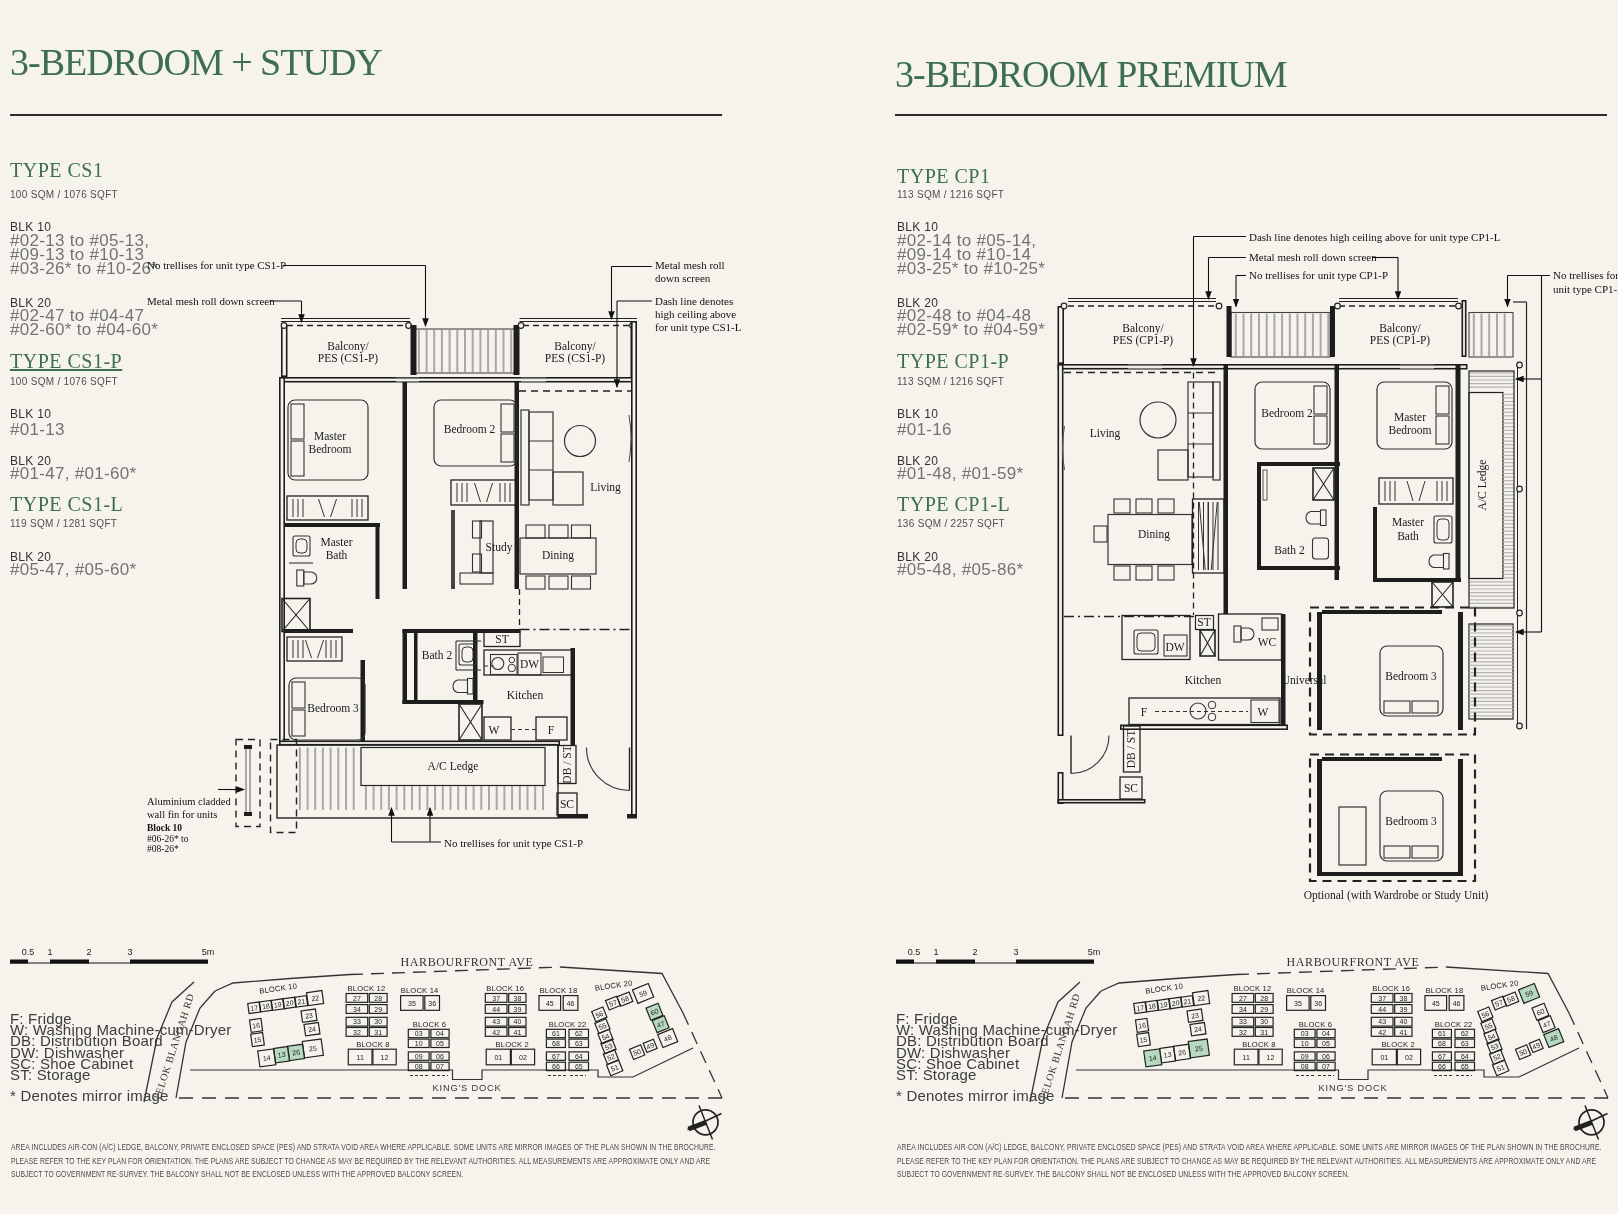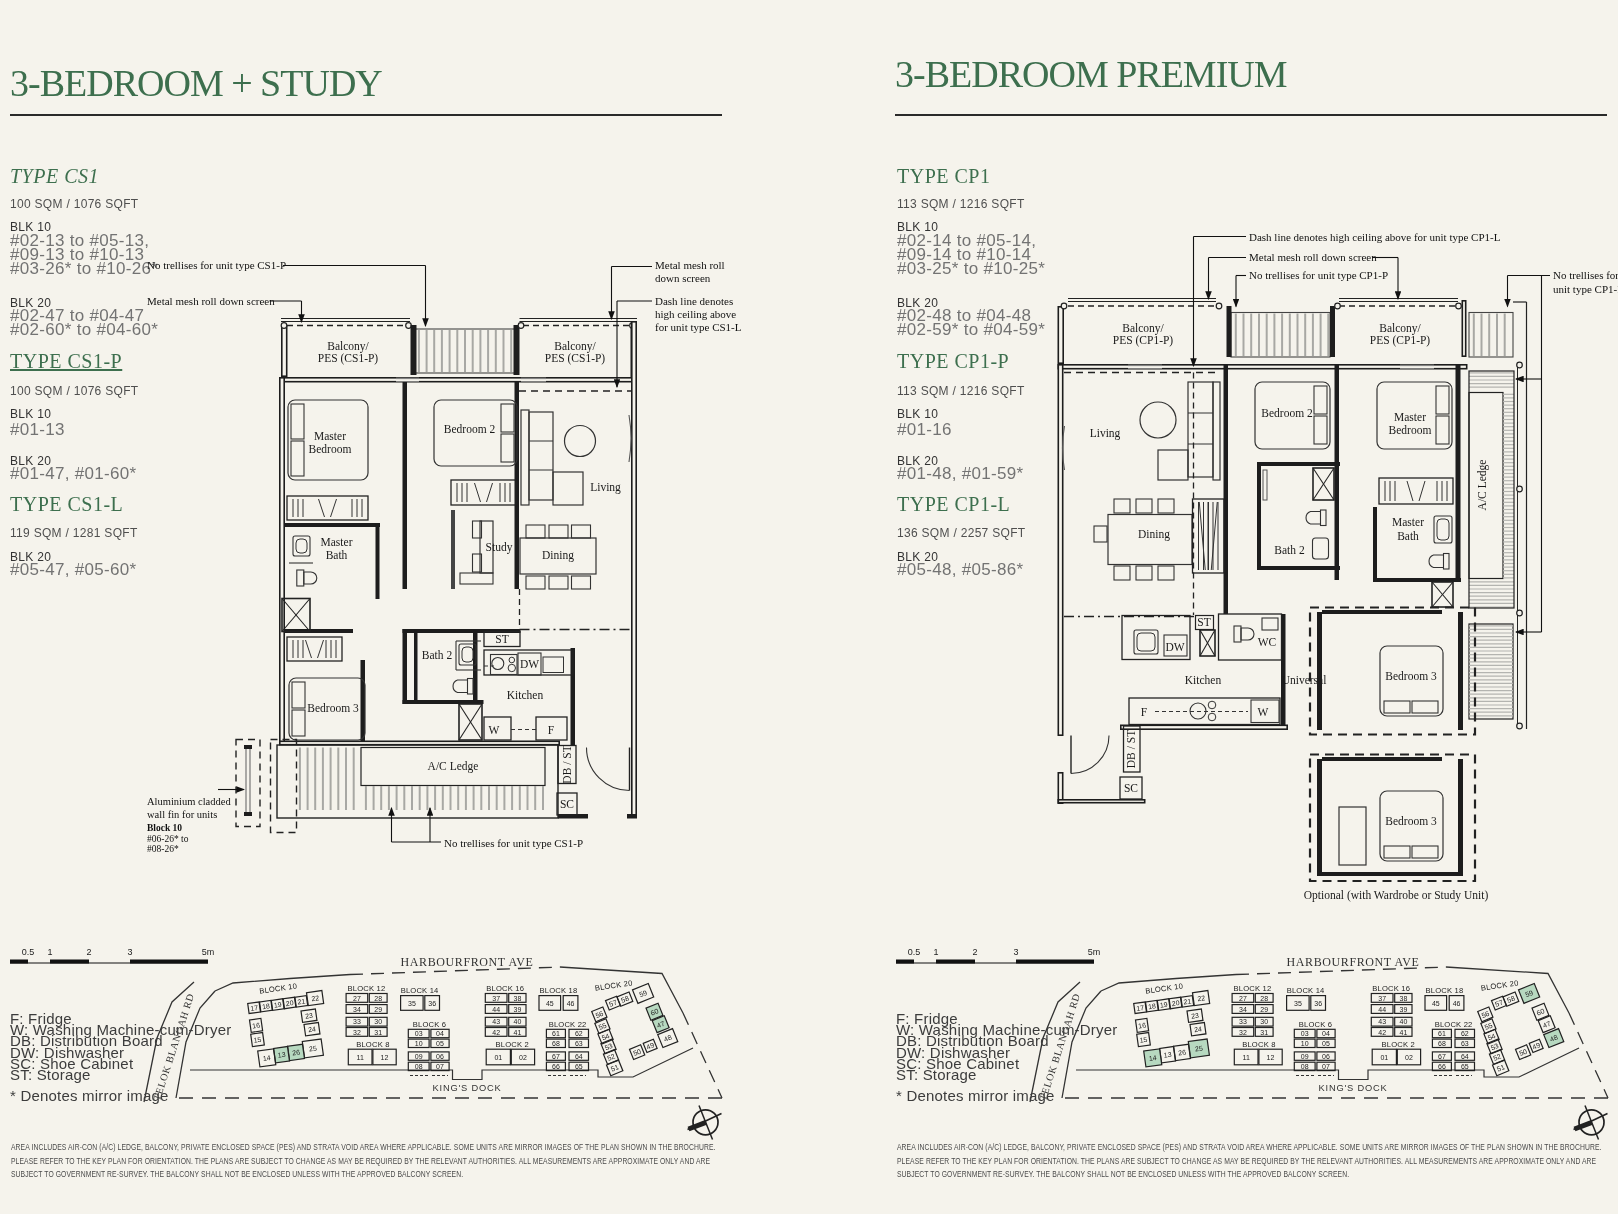--- a/index.html
+++ b/index.html
@@ -4,49 +4,49 @@
 <style>
 html,body { margin:0; padding:0; }
 body { width:1618px; height:1214px; background:#f5f3ec; position:relative; -webkit-font-smoothing:antialiased;
        font-family:"Liberation Sans", sans-serif; overflow:hidden; }
 .abs { position:absolute; }
 h1 { margin:0; font-family:"Liberation Serif", serif; font-weight:400;
      font-size:38px; color:#3d6f4e; letter-spacing:-1px; white-space:nowrap; }
 .rule { position:absolute; height:1.6px; background:#2a2a2a; }
 .typeh { font-family:"Liberation Serif", serif; font-size:20px; color:#3d6f4e;
          letter-spacing:0.5px; white-space:nowrap; }
-.sqm { font-size:12px; color:#4f4f4f; letter-spacing:0.3px; white-space:nowrap;margin-top:8px; }
+.sqm { font-size:10px; color:#4f4f4f; letter-spacing:0.3px; white-space:nowrap; }
 .blk { font-size:12px; color:#333; font-weight:normal; letter-spacing:0.3px; white-space:nowrap; }
 .unit { font-size:17px; color:#737373; letter-spacing:0.3px; line-height:14.2px; white-space:nowrap; }
 .legend { font-size:15px; color:#3c3c3c; letter-spacing:0.2px; line-height:11.2px; white-space:nowrap; }
 .disc { font-size:8.2px; color:#4a4a4a; letter-spacing:0.1px; line-height:13.5px; white-space:nowrap; transform:scaleX(0.83); transform-origin:0 0; }
 svg text.rl { font-family:"Liberation Serif", serif; font-size:11.5px; fill:#1a1a1a; text-anchor:middle; }
 svg text.an { font-family:"Liberation Serif", serif; font-size:11px; fill:#111; text-anchor:start; }
 svg text.an2 { font-family:"Liberation Serif", serif; font-size:10.5px; fill:#111; }
 svg text.anb { font-family:"Liberation Serif", serif; font-size:9.5px; font-weight:bold; fill:#111; }
 svg text.an3 { font-family:"Liberation Serif", serif; font-size:9.5px; fill:#111; }
 svg text.sn { font-family:"Liberation Sans", sans-serif; font-size:7px; fill:#222; text-anchor:middle; }
 svg text.bl { font-family:"Liberation Sans", sans-serif; font-size:7.6px; fill:#222; text-anchor:middle; letter-spacing:0.2px; }
 svg text.road { font-family:"Liberation Serif", serif; font-size:12px; fill:#333; text-anchor:middle; letter-spacing:0.6px; }
 svg text.road2 { font-family:"Liberation Serif", serif; font-size:10.2px; fill:#333; text-anchor:middle; letter-spacing:0.6px; }
 svg text.kd { font-family:"Liberation Sans", sans-serif; font-size:9.3px; fill:#333; text-anchor:middle; letter-spacing:0.8px; }
 svg text.sb { font-family:"Liberation Sans", sans-serif; font-size:9px; fill:#222; text-anchor:middle; }
 </style>
 </head>
 <body>
 
-<h1 class="abs" style="left:10px; top:61px;text-align:center;">3-BEDROOM + STUDY</h1>
+<h1 class="abs" style="left:10px; top:40px;text-align:center;">3-BEDROOM + STUDY</h1>
 
 <div class="rule" style="left:10px; top:114px; width:712px;"></div>
 
 <h1 class="abs" style="left:895px; top:52px;">3-BEDROOM PREMIUM</h1>
 
 <div class="rule" style="left:895px; top:114px; width:712px;"></div>
 
-<div class="abs typeh" style="left:10px; top:165px;font-style:italic;">TYPE CS1</div>
+<div class="abs typeh" style="left:10px; top:159px;">TYPE CS1</div>
 <div class="abs sqm" style="left:10px; top:189px;">100 SQM / 1076 SQFT</div>
 <div class="abs blk" style="left:10px; top:220px;">BLK 10</div>
 <div class="abs unit" style="left:10px; top:234px;">#02-13 to #05-13,<br>#09-13 to #10-13<br>#03-26* to #10-26*</div>
 <div class="abs blk" style="left:10px; top:296px;">BLK 20</div>
 <div class="abs unit" style="left:10px; top:309px;">#02-47 to #04-47<br>#02-60* to #04-60*</div>
 
 <div class="abs typeh" style="left:10px; top:350px;text-decoration:underline;">TYPE CS1-P</div>
 <div class="abs sqm" style="left:10px; top:376px;">100 SQM / 1076 SQFT</div>
 <div class="abs blk" style="left:10px; top:407px;">BLK 10</div>
 <div class="abs unit" style="left:10px; top:423px;text-align:right;">#01-13</div>

